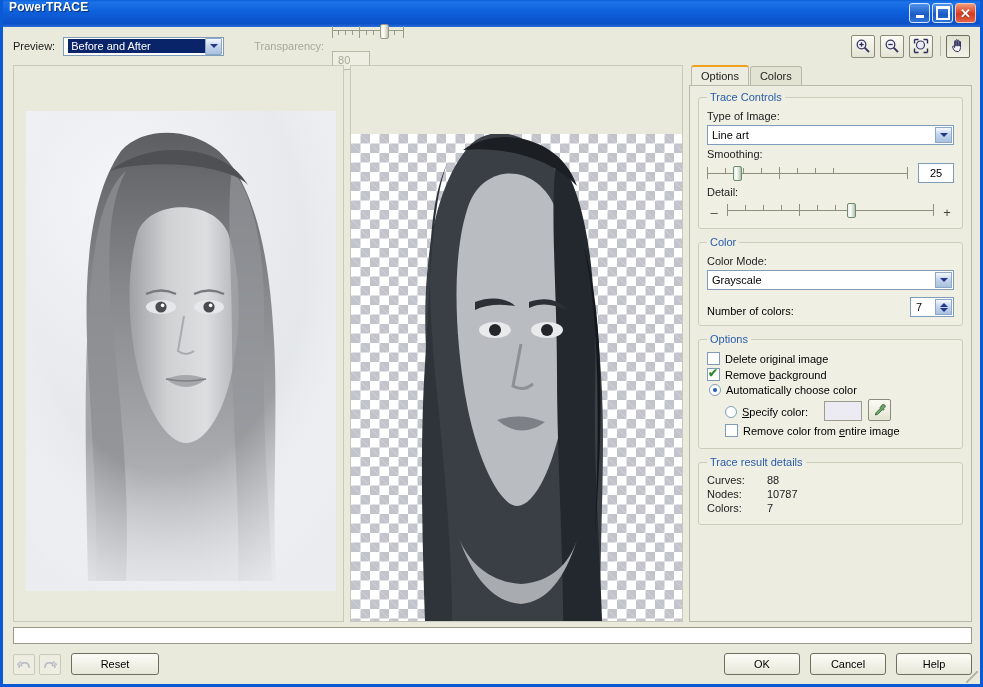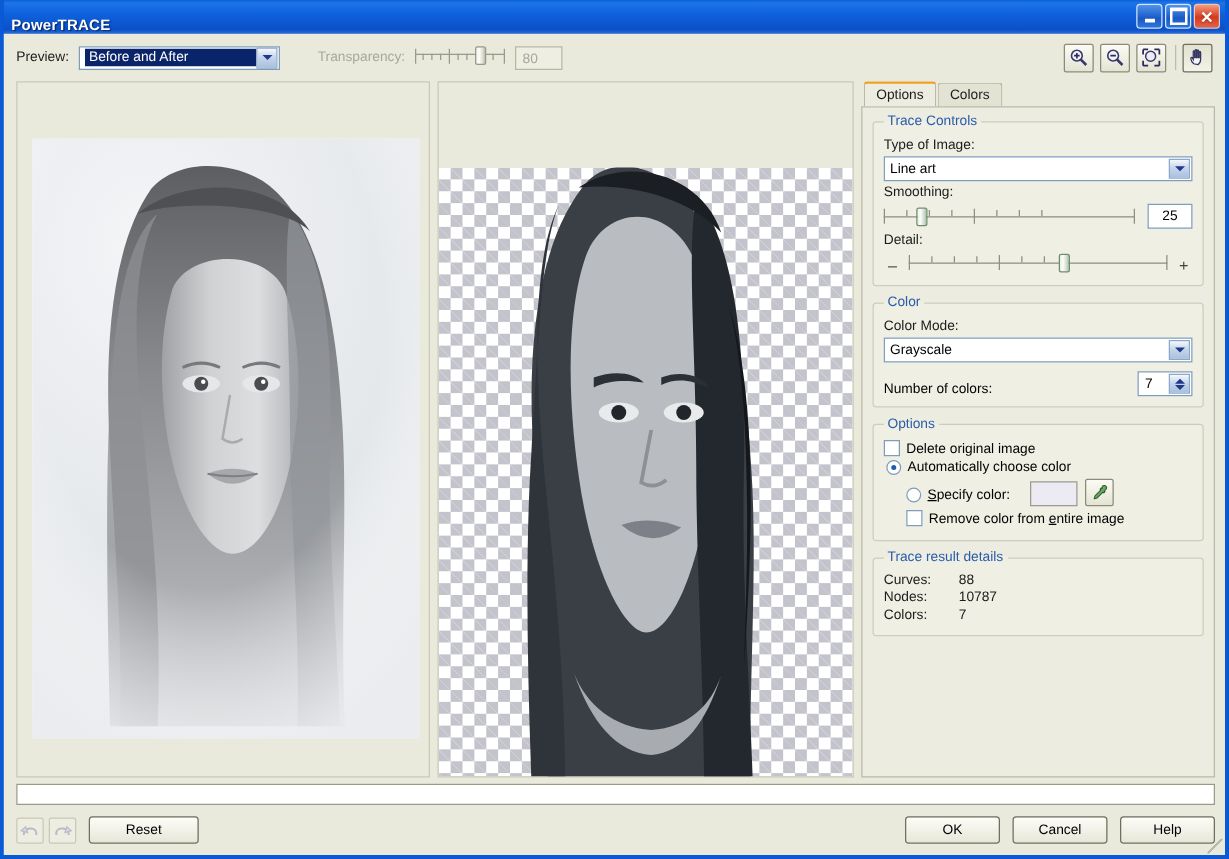--- a/index.html
+++ b/index.html
@@ -19,21 +19,21 @@
     border: 3px solid #0a5ad6;
     border-top: none;
     display: flex; flex-direction: column;
   }
 
   
   .titlebar {
     height: 27px; flex: none;
     background: linear-gradient(to bottom,
       #0b5fd8 0%, #1d73e8 8%, #0f62dd 40%, #0b50c8 88%, #2a6fd8 100%);
-    display: flex; align-items: flex-end;
+    display: flex; align-items: flex-start;
     padding-left: 6px;
     position: relative;
   }
   .title-text {
     color: #fff; font-weight: bold; font-size: 12px;
     text-shadow: 1px 1px 1px rgba(0,0,0,.55);
     letter-spacing: .2px;
   }
   .win-btns { position: absolute; right: 4px; top: 3px; display: flex; gap: 2px; }
   .win-btn {
@@ -94,21 +94,21 @@
   .combo .arrow i {
     display:block; width:0;height:0;
     border-left:4px solid transparent; border-right:4px solid transparent;
     border-top:4px solid #21378a;
   }
   #preview-combo { width:161px; margin-right:30px; }
   #preview-combo .txt {
     background:#0a246a; color:#fff; padding:1px 3px; margin:1px 0 1px 1px;
   }
 
-  .slider-wrap { display:flex; align-items:flex-end; gap:8px; }
+  .slider-wrap { display:flex; align-items:flex-start; gap:8px;flex-direction:column; }
   .ruler {
     position:relative; width:72px; height:20px;
   }
   .ruler .tickline {
     position:absolute; left:0; right:0; top:7px; height:1px; background:#9a9a88;
   }
   .ruler .tick {
     position:absolute; top:7px; width:1px; height:5px; background:#9a9a88;
   }
   .ruler .endcap { height:12px; top:3px; }
@@ -554,20 +554,24 @@
           </fieldset>
 
           <fieldset class="group">
             <legend>Options</legend>
 
             <label class="chk">
               <span class="box"></span>
               <span>Delete original image</span>
             </label>
 
+            <label class="chk">
+              <span class="box checked"></span>
+              <span><span>Remove </span><span class="ul">b</span><span>ackground</span></span>
+            </label>
 
             <label class="chk" style="margin-left:2px">
               <span class="radio sel"></span>
               <span>Automatically choose color</span>
             </label>
 
             <div class="row" style="margin-left:18px">
               <label class="chk" style="margin:3px 0">
                 <span class="radio"></span>
                 <span><span class="ul">S</span><span>pecify color:</span></span>

